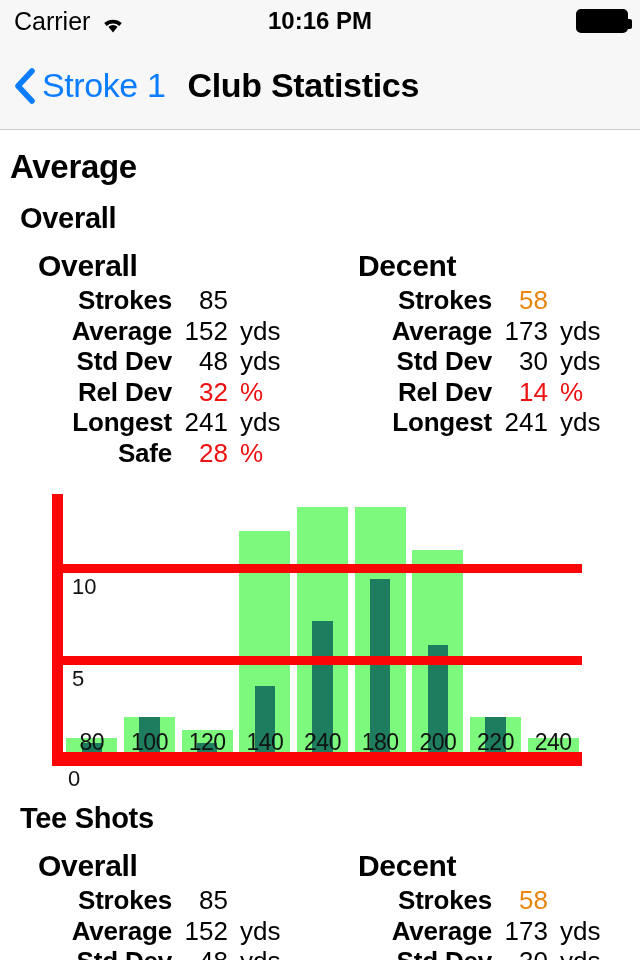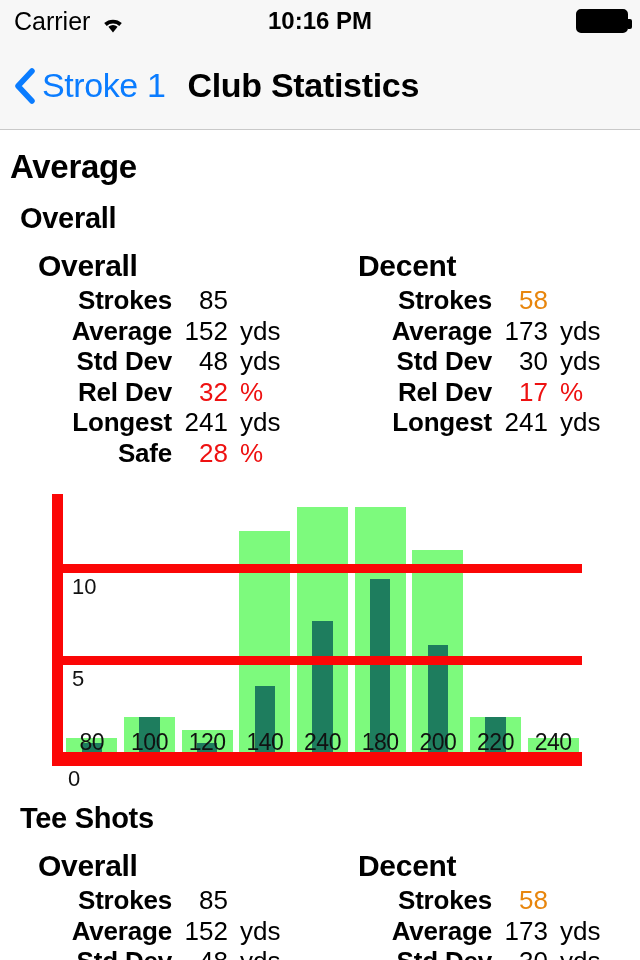--- a/index.html
+++ b/index.html
@@ -179,21 +179,21 @@
         <span class="stat-value">173</span>
         <span class="stat-unit">yds</span>
       </div>
       <div class="stat-row">
         <span class="stat-label">Std Dev</span>
         <span class="stat-value">30</span>
         <span class="stat-unit">yds</span>
       </div>
       <div class="stat-row">
         <span class="stat-label">Rel Dev</span>
-        <span class="stat-value v-red">17</span>
+        <span class="stat-value v-red">14</span>
         <span class="stat-unit v-red">%</span>
       </div>
       <div class="stat-row">
         <span class="stat-label">Longest</span>
         <span class="stat-value">241</span>
         <span class="stat-unit">yds</span>
       </div>
     </div>
   </div>
 

